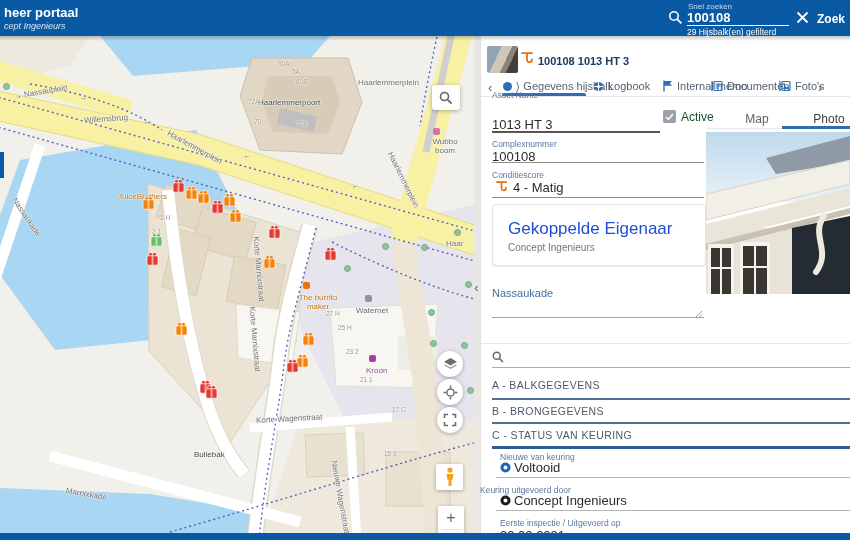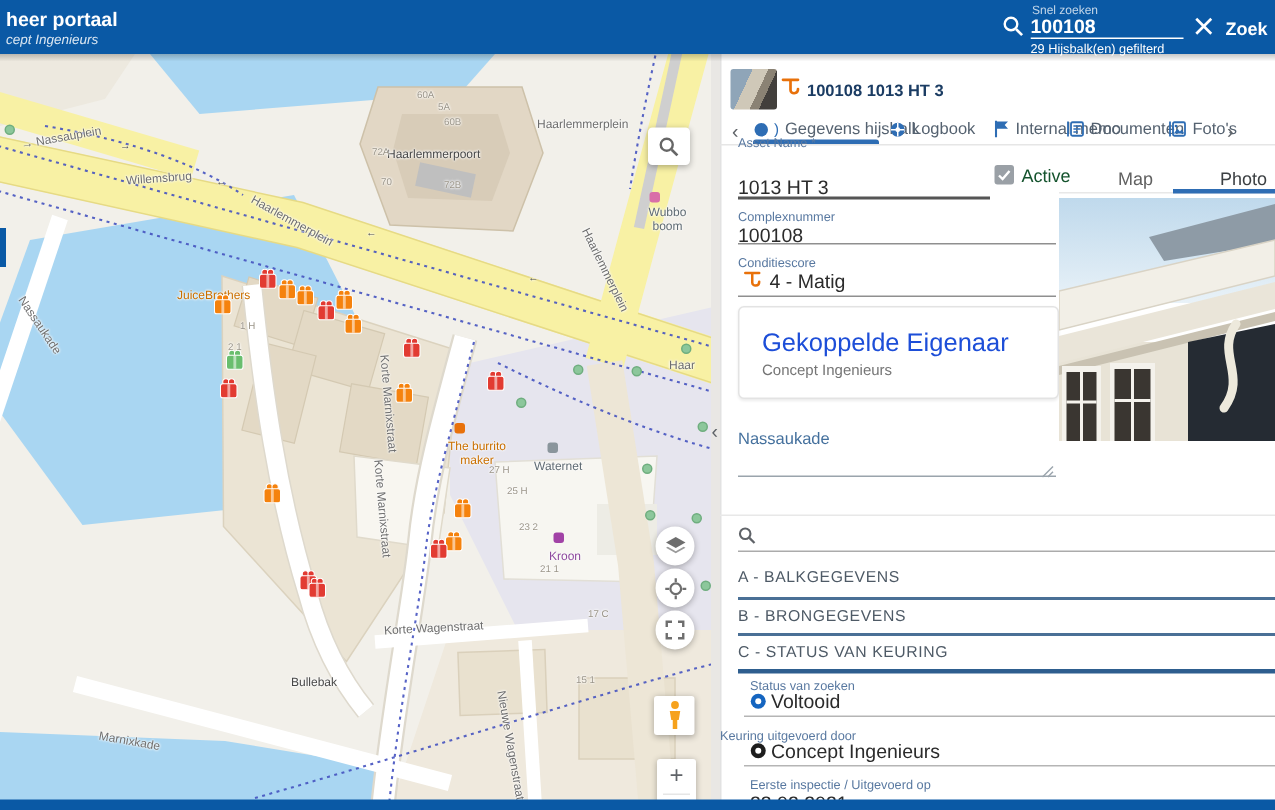--- a/index.html
+++ b/index.html
@@ -487,21 +487,21 @@
     </svg>
   <div class="abs sline p"></div>
 
   <div class="abs section p" style="left:492px;top:379px;">A - BALKGEGEVENS</div>
   <div class="abs secline p" style="top:398px;"></div>
   <div class="abs section p" style="left:492px;top:405px;">B - BRONGEGEVENS</div>
   <div class="abs secline p" style="top:422px;"></div>
   <div class="abs section p" style="left:492px;top:429px;">C - STATUS VAN KEURING</div>
   <div class="abs secline p" style="top:446px;height:3px;background:#2E5E8F;"></div>
 
-  <div class="abs stlabel p" style="left:500px;top:452px;">Status van zoeken</div>
+  <div class="abs stlabel p" style="left:500px;top:452px;">Nieuwe van keuring</div>
   <svg class="abs p" style="left:500px;top:462px;" width="11" height="11" viewBox="0 0 11 11">
       <circle cx="5.5" cy="5.5" r="5" fill="#1565C0"></circle>
       <circle cx="5.5" cy="5.5" r="2" fill="#fff"></circle>
     </svg>
   <div class="abs stvalue p" style="left:514px;top:460px;">Voltooid</div>
   <div class="abs stline p" style="top:477px;"></div>
 
   <div class="abs stlabel p" style="left:480px;top:485px;">Keuring uitgevoerd door</div>
   <svg class="abs p" style="left:500px;top:495px;" width="11" height="11" viewBox="0 0 11 11">
       <circle cx="5.5" cy="5.5" r="5" fill="#1D1D1D"></circle>

